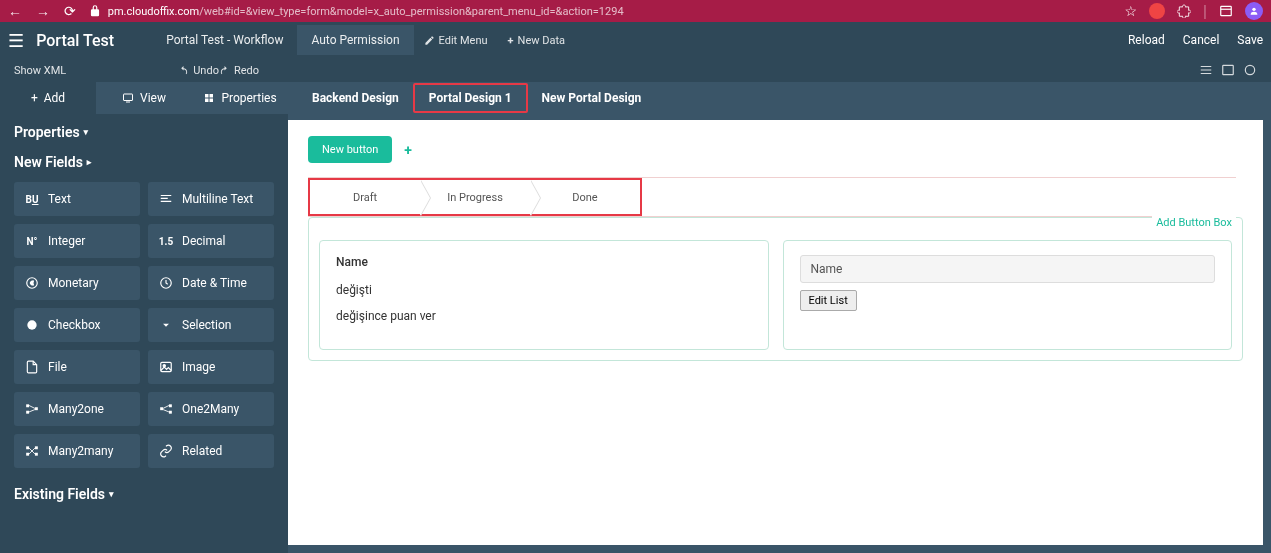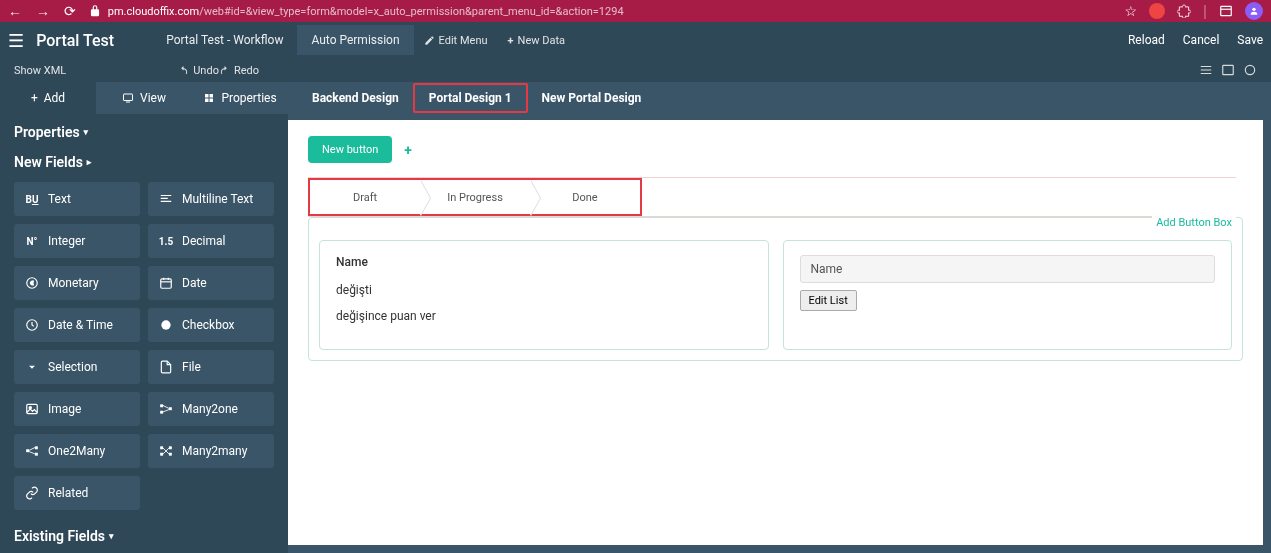--- a/index.html
+++ b/index.html
@@ -254,31 +254,20 @@
           <svg width="14" height="14" viewBox="0 0 24 24" fill="none" stroke="currentColor" stroke-width="2">
               <circle cx="12" cy="12" r="9"></circle>
               <text x="12" y="16" font-size="10" text-anchor="middle" fill="currentColor">€</text>
             </svg>
         </span>
         <span>Monetary</span>
       </div>
       <div class="field-item">
         <span class="field-icon">
           <svg width="14" height="14" viewBox="0 0 24 24" fill="none" stroke="currentColor" stroke-width="2">
-              <rect x="3" y="5" width="18" height="16" rx="2"></rect>
-              <line x1="3" y1="10" x2="21" y2="10"></line>
-              <line x1="8" y1="3" x2="8" y2="7"></line>
-              <line x1="16" y1="3" x2="16" y2="7"></line>
-            </svg>
-        </span>
-        <span>Date</span>
-      </div>
-      <div class="field-item">
-        <span class="field-icon">
-          <svg width="14" height="14" viewBox="0 0 24 24" fill="none" stroke="currentColor" stroke-width="2">
               <circle cx="12" cy="12" r="9"></circle>
               <polyline points="12 7 12 12 15 14"></polyline>
             </svg>
         </span>
         <span>Date &amp; Time</span>
       </div>
       <div class="field-item">
         <span class="field-icon">
           <svg width="14" height="14" viewBox="0 0 24 24" fill="currentColor">
               <circle cx="12" cy="12" r="8"></circle>

